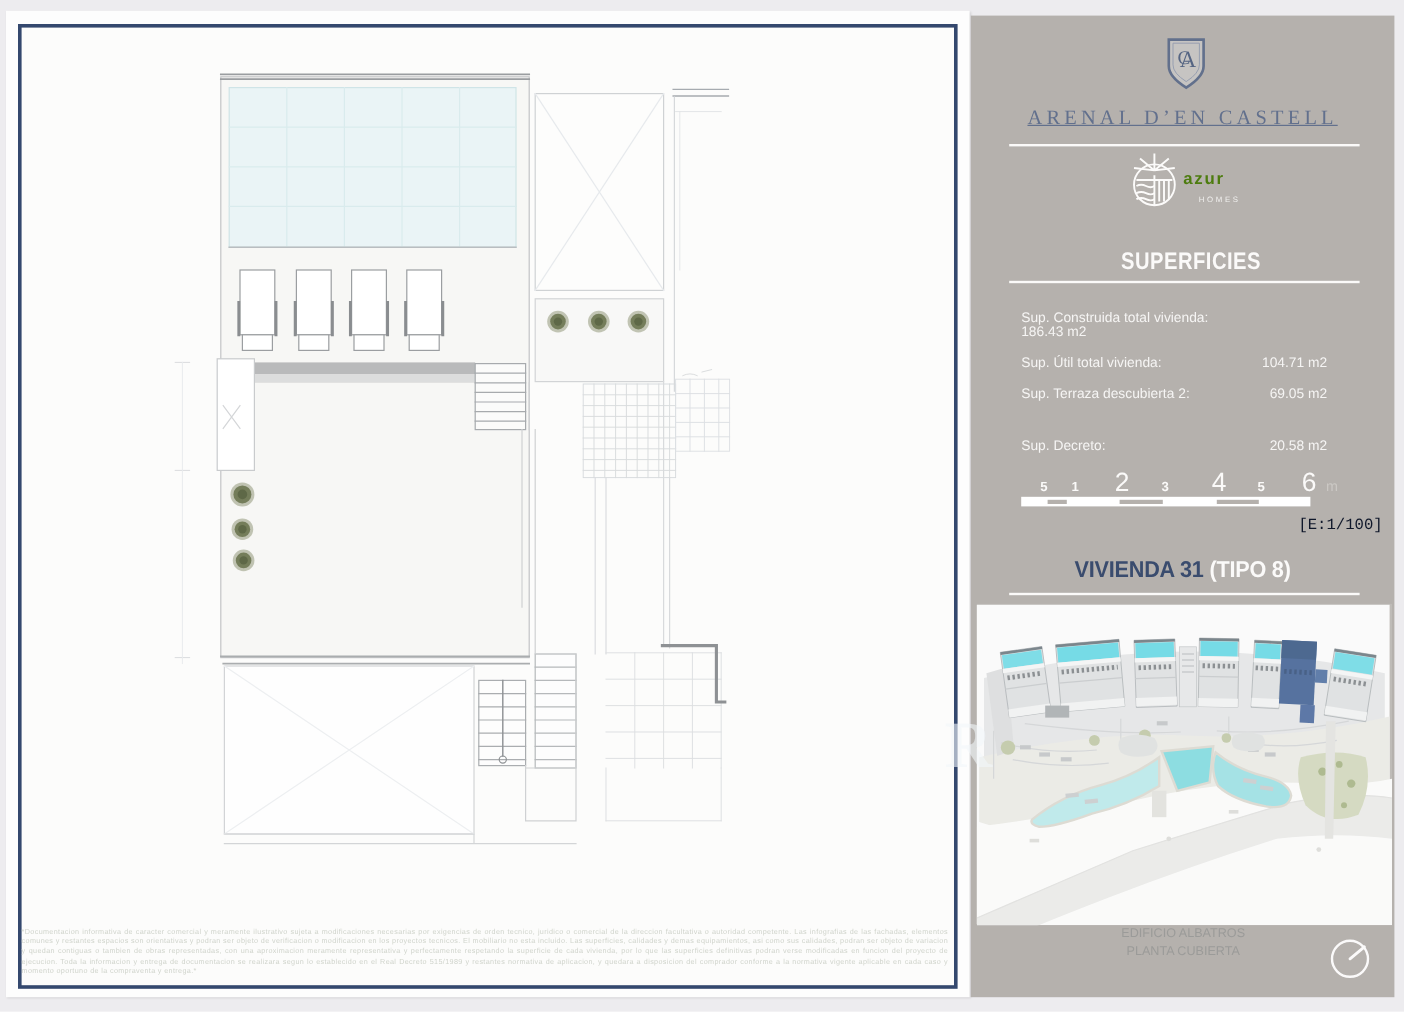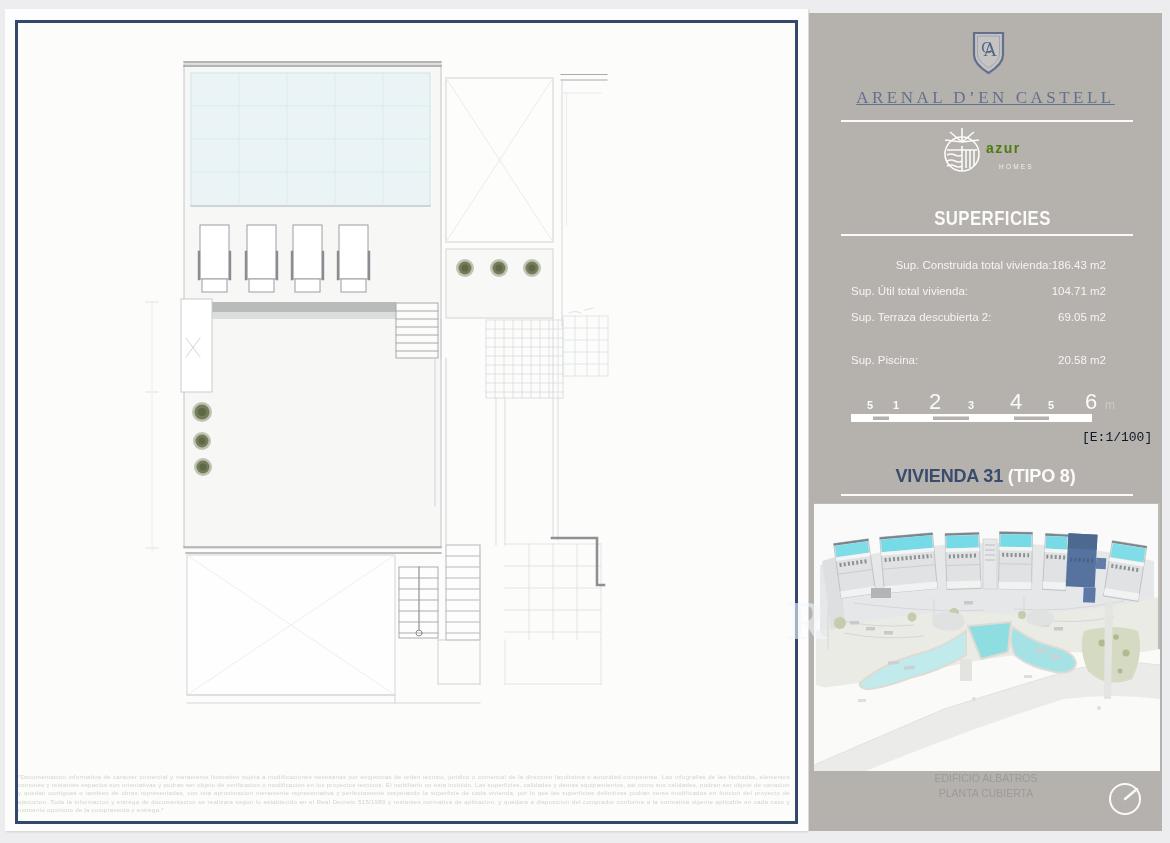--- a/index.html
+++ b/index.html
@@ -178,34 +178,34 @@
 </svg>
 
 <div class="abs" style="left:986px;top:140px;font-size:14px;font-weight:bold;color:#4d7c0f;letter-spacing:1.5px;">azur</div>
 <div class="abs" style="left:999px;top:163px;font-size:6.5px;color:#f1f0ef;letter-spacing:2.2px;">HOMES</div>
 
 <div class="abs" style="left:816px;top:207px;width:353px;text-align:center;font-size:20px;font-weight:bold;color:#fbfaf9;letter-spacing:0.5px;transform:scaleX(0.84);">SUPERFICIES</div>
 
 <div class="abs" style="left:841px;top:234px;width:292px;height:2px;background:#fbfaf9;"></div>
 
 <div class="abs" style="left:851px;top:259px;width:255px;font-size:11.5px;color:#f6f5f4;">
-  <div style="display:flex;justify-content:flex-end;margin-bottom:14px;">
+  <div style="display:flex;justify-content:space-between;margin-bottom:14px;flex-direction:column;">
       <span>Sup. Construida total vivienda:</span>
       <span>186.43 m2</span>
     </div>
   <div style="display:flex;justify-content:space-between;margin-bottom:14px;">
       <span>Sup. Útil total vivienda:</span>
       <span>104.71 m2</span>
     </div>
   <div style="display:flex;justify-content:space-between;margin-bottom:31px;">
       <span>Sup. Terraza descubierta 2:</span>
       <span>69.05 m2</span>
     </div>
   <div style="display:flex;justify-content:space-between;">
-      <span>Sup. Piscina:</span>
+      <span>Sup. Decreto:</span>
       <span>20.58 m2</span>
     </div>
 </div>
 
 <svg class="abs" style="left:840px;top:385px;" width="290" height="45" viewBox="0 0 290 45">
   <rect x="11" y="29" width="241" height="8" fill="#ffffff"></rect>
   <rect x="33" y="31.5" width="16" height="3.5" fill="#b5b1ad"></rect>
   <rect x="93" y="31.5" width="36" height="3.5" fill="#b5b1ad"></rect>
   <rect x="174" y="31.5" width="35" height="3.5" fill="#b5b1ad"></rect>
   <g fill="#fbfaf9" font-family="Liberation Sans,sans-serif">

